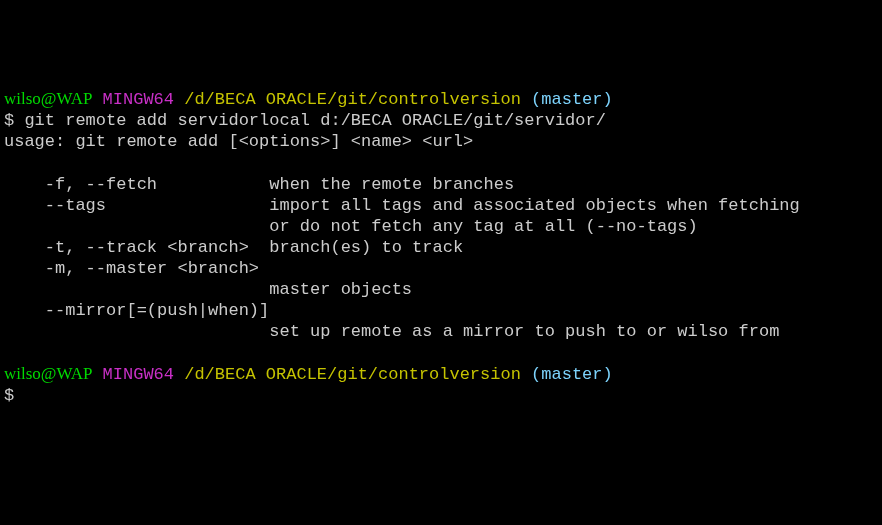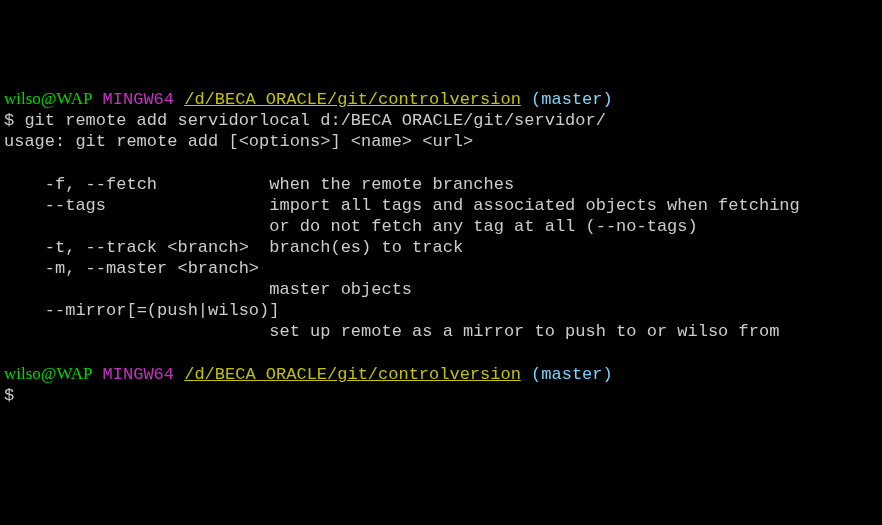--- a/index.html
+++ b/index.html
@@ -12,21 +12,21 @@
       color: #cccccc;
       width: 882px;
       height: 525px;
       box-sizing: border-box;
       overflow: hidden;
       white-space: pre-wrap;
       word-break: break-all;
     }
     .green { color: #00d900; font-family: Liberation Serif, serif; }
     .magenta { color: #c930c7; text-align: right; }
-    .yellow { color: #c5c300; text-decoration: underline; }
+    .yellow { color: #c5c300; }
     .cyan { color: #7dd3fc; }
     .gray { color: #cccccc; }
     #cursor {
       display: inline-block;
       width: 10px;
       height: 18px;
       background: transparent;
       vertical-align: text-bottom;
     }
   </style>
@@ -38,20 +38,20 @@
 <span><span class="green">wilso@WAP</span><span class="magenta"> </span><span class="magenta">MINGW64</span><span> </span><span class="yellow">/d/BECA ORACLE/git/controlversion</span><span> </span><span class="cyan">(master)</span></span>
 <span><span class="gray">$ </span><span class="gray">git remote add servidorlocal d:/BECA ORACLE/git/servidor/</span></span>
 <span class="gray">usage: git remote add [&lt;options&gt;] &lt;name&gt; &lt;url&gt;</span>
 <span class="gray"></span>
 <span class="gray">    -f, --fetch           when the remote branches</span>
 <span class="gray">    --tags                import all tags and associated objects when fetching</span>
 <span class="gray">                          or do not fetch any tag at all (--no-tags)</span>
 <span class="gray">    -t, --track &lt;branch&gt;  branch(es) to track</span>
 <span class="gray">    -m, --master &lt;branch&gt;</span>
 <span class="gray">                          master objects</span>
-<span class="gray">    --mirror[=(push|wilso)]</span>
+<span class="gray">    --mirror[=(push|when)]</span>
 <span class="gray">                          set up remote as a mirror to push to or wilso from</span>
 <span class="gray"></span>
 <span><span class="green">wilso@WAP</span><span class="magenta"> </span><span class="magenta">MINGW64</span><span> </span><span class="yellow">/d/BECA ORACLE/git/controlversion</span><span> </span><span class="cyan">(master)</span></span>
 <span><span class="gray">$ </span><span id="cursor"></span></span>
 
 
 
 
 </body></html>

